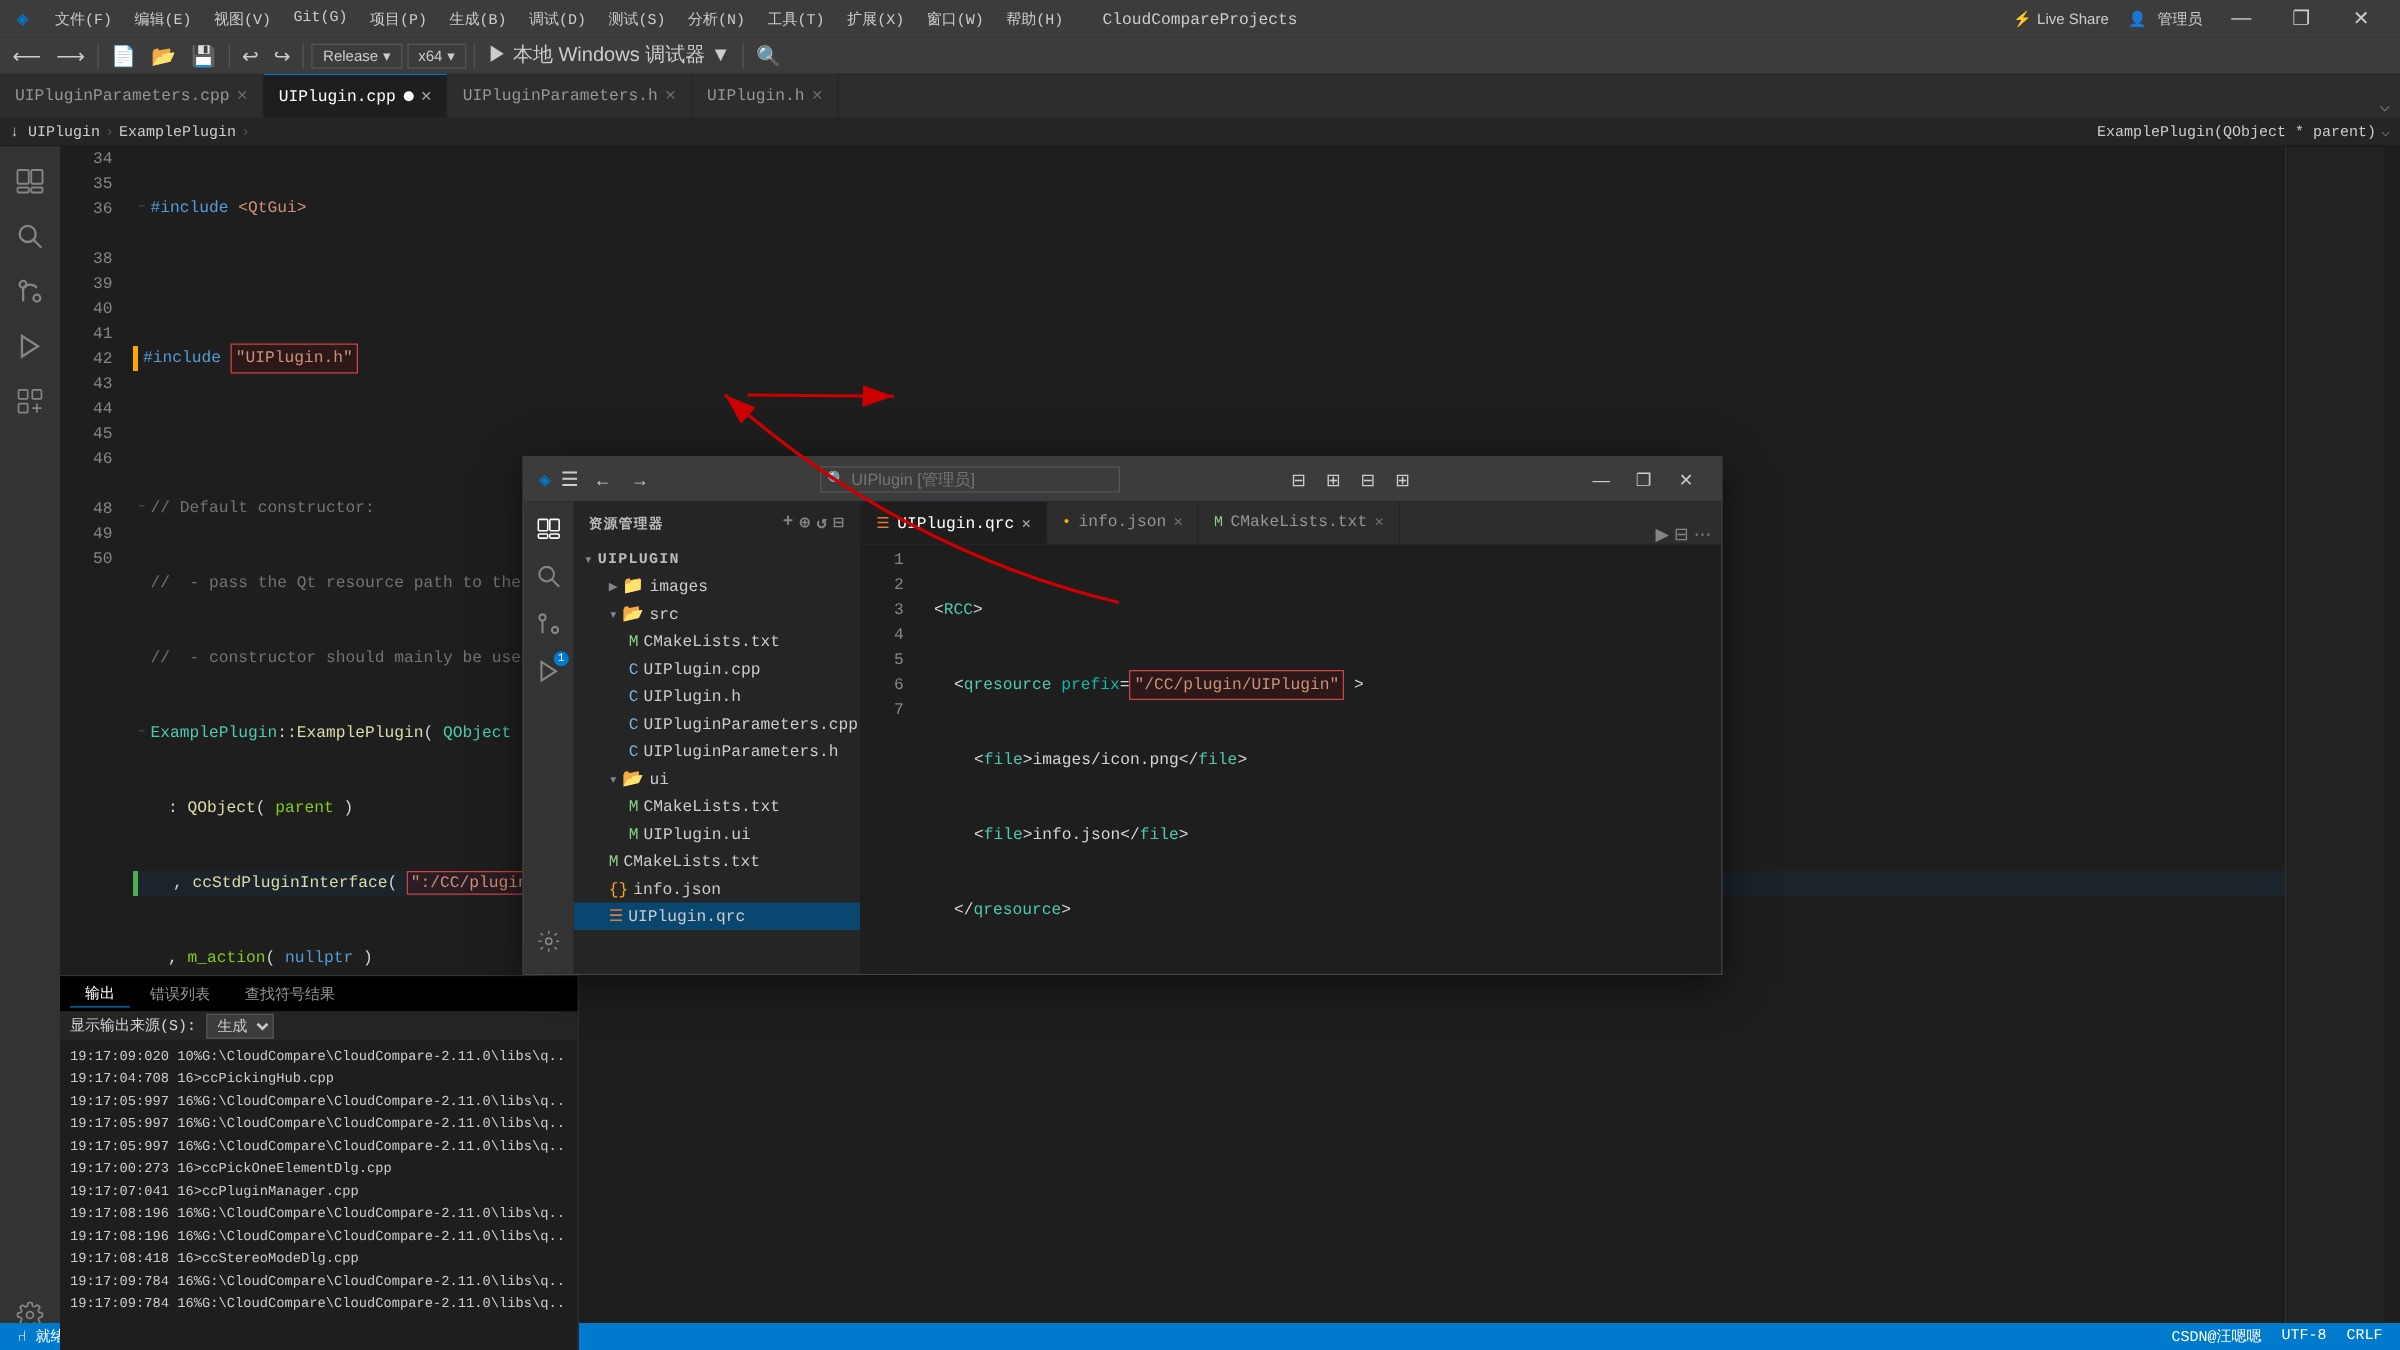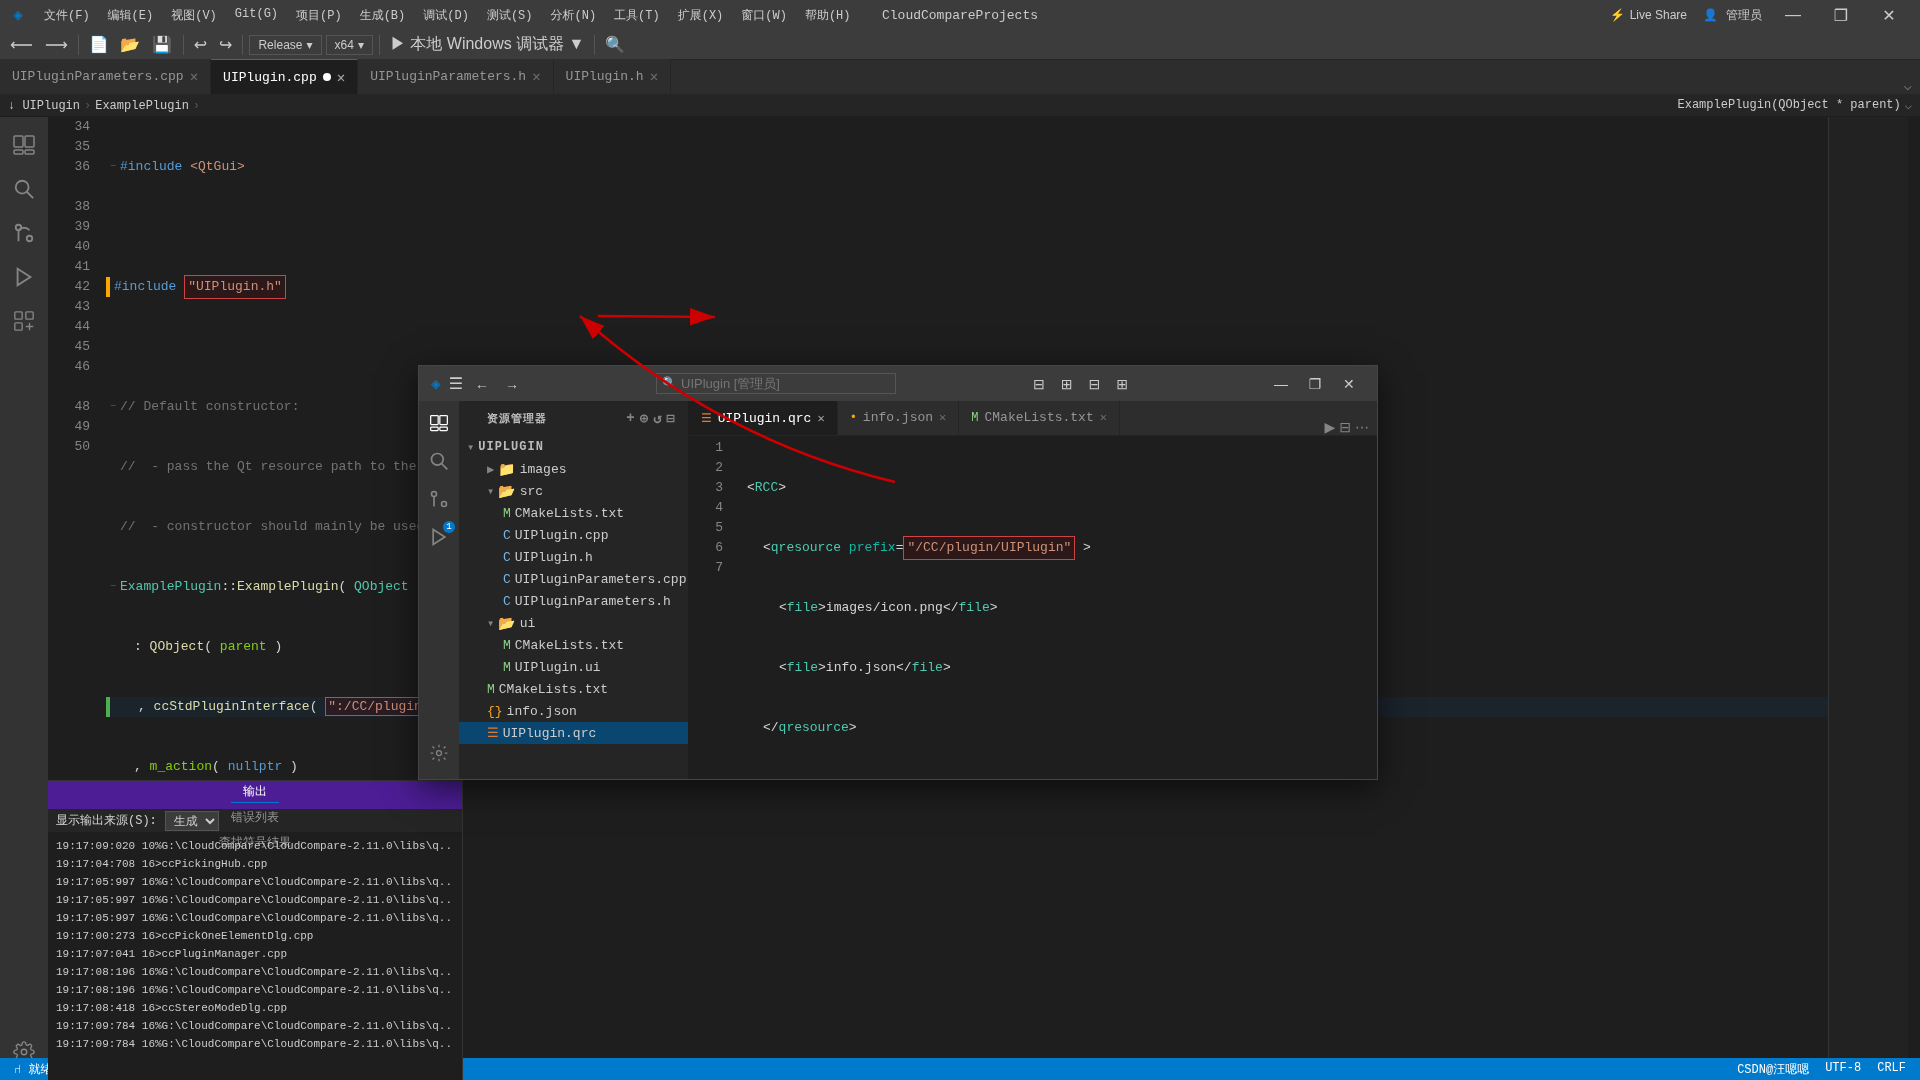--- a/index.html
+++ b/index.html
@@ -123,21 +123,21 @@
     .editor-header {
       height: 22px;
       background: #252526;
       display: flex; align-items: center;
       padding: 0 8px;
       font-size: 12px;
       color: #ccc;
       border-bottom: 1px solid #1e1e1e;
     }
     .editor-header-left { display: flex; align-items: center; gap: 4px; }
-    .editor-header-right { margin-left: auto; display: flex; gap: 4px; }
+    .editor-header-right { margin-left: auto; display: flex; align-items: center; gap: 4px; }
     .breadcrumb-sep { color: #555; }
 
     
     .main-layout {
       display: flex;
       height: calc(1080px - 30px - 30px - 35px - 22px);
     }
 
     
     .activity-bar {
@@ -217,23 +217,23 @@
       bottom: 0; left: 0;
       width: 415px;
       height: 300px;
       background: #1e1e1e;
       border-top: 1px solid #333;
       border-right: 1px solid #333;
       z-index: 5;
     }
     .output-panel-tabs {
       height: 28px;
-      background: #4c1d95;
+      background: #000000;
       display: flex; align-items: center;
-      padding: 0 8px; gap: 4px; flex-direction: column;
+      padding: 0 8px; gap: 4px;
     }
     .output-tab {
       padding: 2px 12px; font-size: 12px; cursor: pointer;
       color: #969696;
     }
     .output-tab.active { color: #ffffff; border-bottom: 1px solid #007acc; }
     .output-toolbar {
       height: 24px;
       background: #252526;
       display: flex; align-items: center;
@@ -324,21 +324,20 @@
       border-right: 1px solid #1e1e1e;
       overflow-y: auto;
     }
     .popup-sidebar-header {
       height: 35px;
       display: flex; align-items: center;
       padding: 0 12px;
       font-size: 11px; font-weight: bold; color: #bbbbbb;
       text-transform: uppercase; letter-spacing: 1px;
       justify-content: space-between;
-      margin-left: 16px;
     }
     .popup-sidebar-header-icons { display: flex; gap: 4px; }
     .popup-sidebar-header-icons span { font-size: 14px; cursor: pointer; color: #858585; }
     .popup-tree-item {
       height: 22px; display: flex; align-items: center;
       padding: 0 8px; cursor: pointer; font-size: 13px;
       color: #cccccc; gap: 4px;
     }
     .popup-tree-item.selected { background: #094771; }
     .popup-tree-item .tree-icon { font-size: 12px; color: #858585; }

